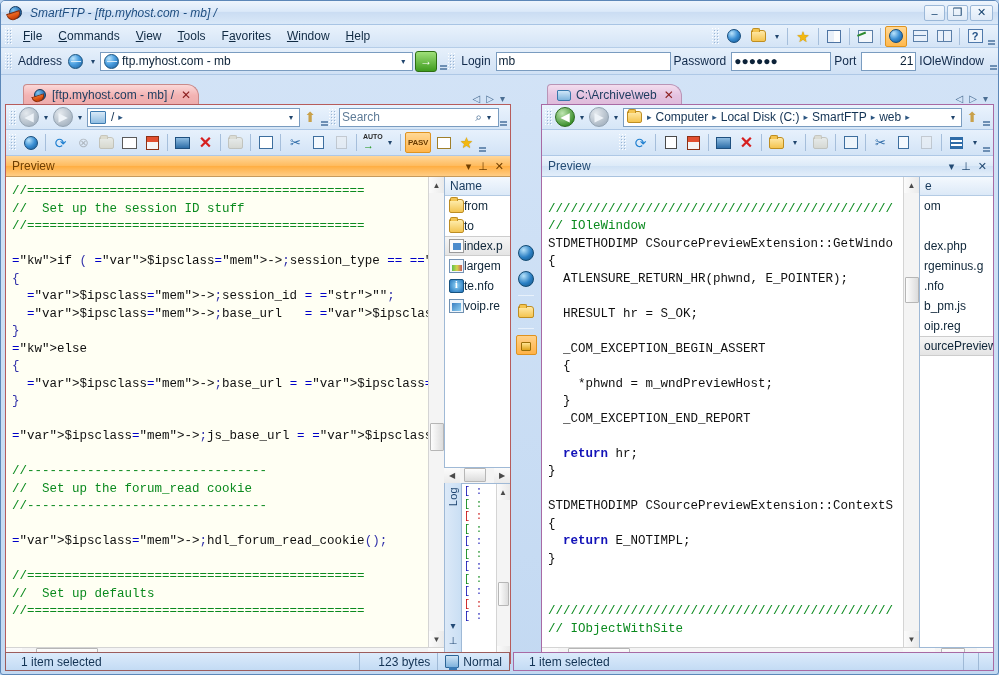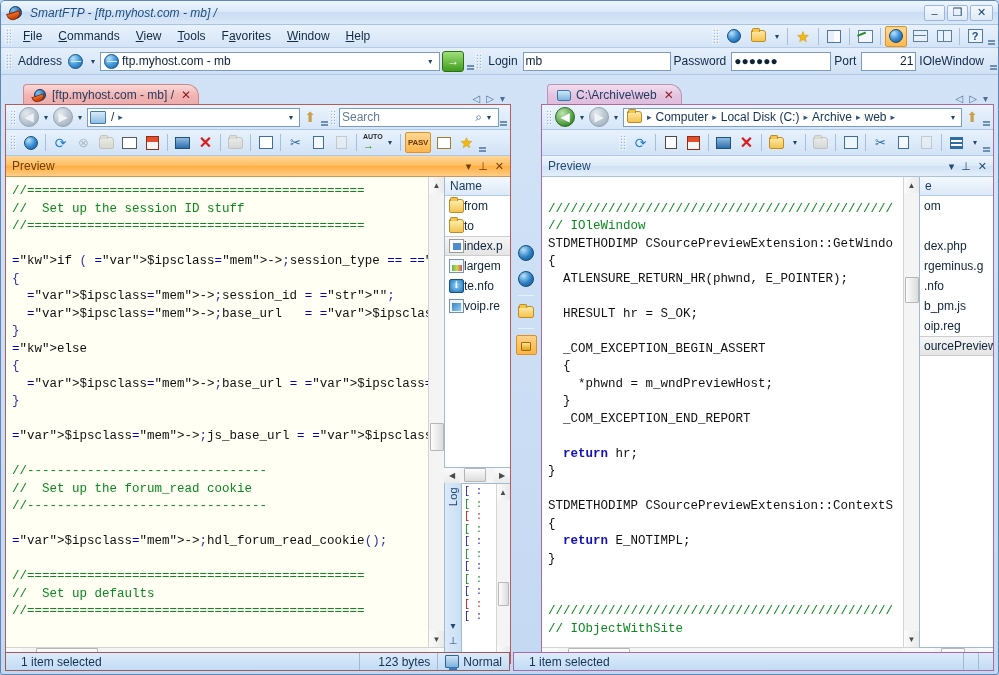--- a/index.html
+++ b/index.html
@@ -425,21 +425,21 @@
       <span style="margin-left:auto;" class="caret-btn">▾</span>
     </div>
     <div class="go-btn">→</div>
     <div class="tb-dd">
         <div class="bar"></div>
         <div class="bar"></div>
       </div>
 
     <div class="grip"></div>
     <span class="tb-label">Login</span>
-    <div class="tb-input" style="width:148px;text-align:right;">
+    <div class="tb-input" style="width:175px;text-align:right;">
       <span class="txt">mb</span>
     </div>
     <span class="tb-label">Password</span>
     <div class="tb-input" style="width:100px;">
       <span class="txt">●●●●●●</span>
     </div>
     <span class="tb-label">Port</span>
     <div class="tb-input" style="width:55px;justify-content:flex-end;">
       <span class="txt">21</span>
     </div>
@@ -738,21 +738,21 @@
           <div class="caret-btn">▾</div>
           <div class="nav-arrow fwd">▶</div>
           <div class="caret-btn">▾</div>
           <div class="crumbbar">
             <span class="ic-folder" style="margin:0 3px 0 1px;flex:0 0 auto;"></span>
             <span class="crumb-sep">▸</span>
             <span class="crumb">Computer</span>
             <span class="crumb-sep">▸</span>
             <span class="crumb">Local Disk (C:)</span>
             <span class="crumb-sep">▸</span>
-            <span class="crumb">Archive</span>
+            <span class="crumb">SmartFTP</span>
             <span class="crumb-sep">▸</span>
             <span class="crumb">web</span>
             <span class="crumb-sep">▸</span>
             <span style="margin-left:auto;" class="caret-btn">▾</span>
           </div>
           <div class="up-btn">
             <span style="color:#c9a14a;font-size:14px;">⬆</span>
           </div>
           <div class="tb-dd">
               <div class="bar"></div>

